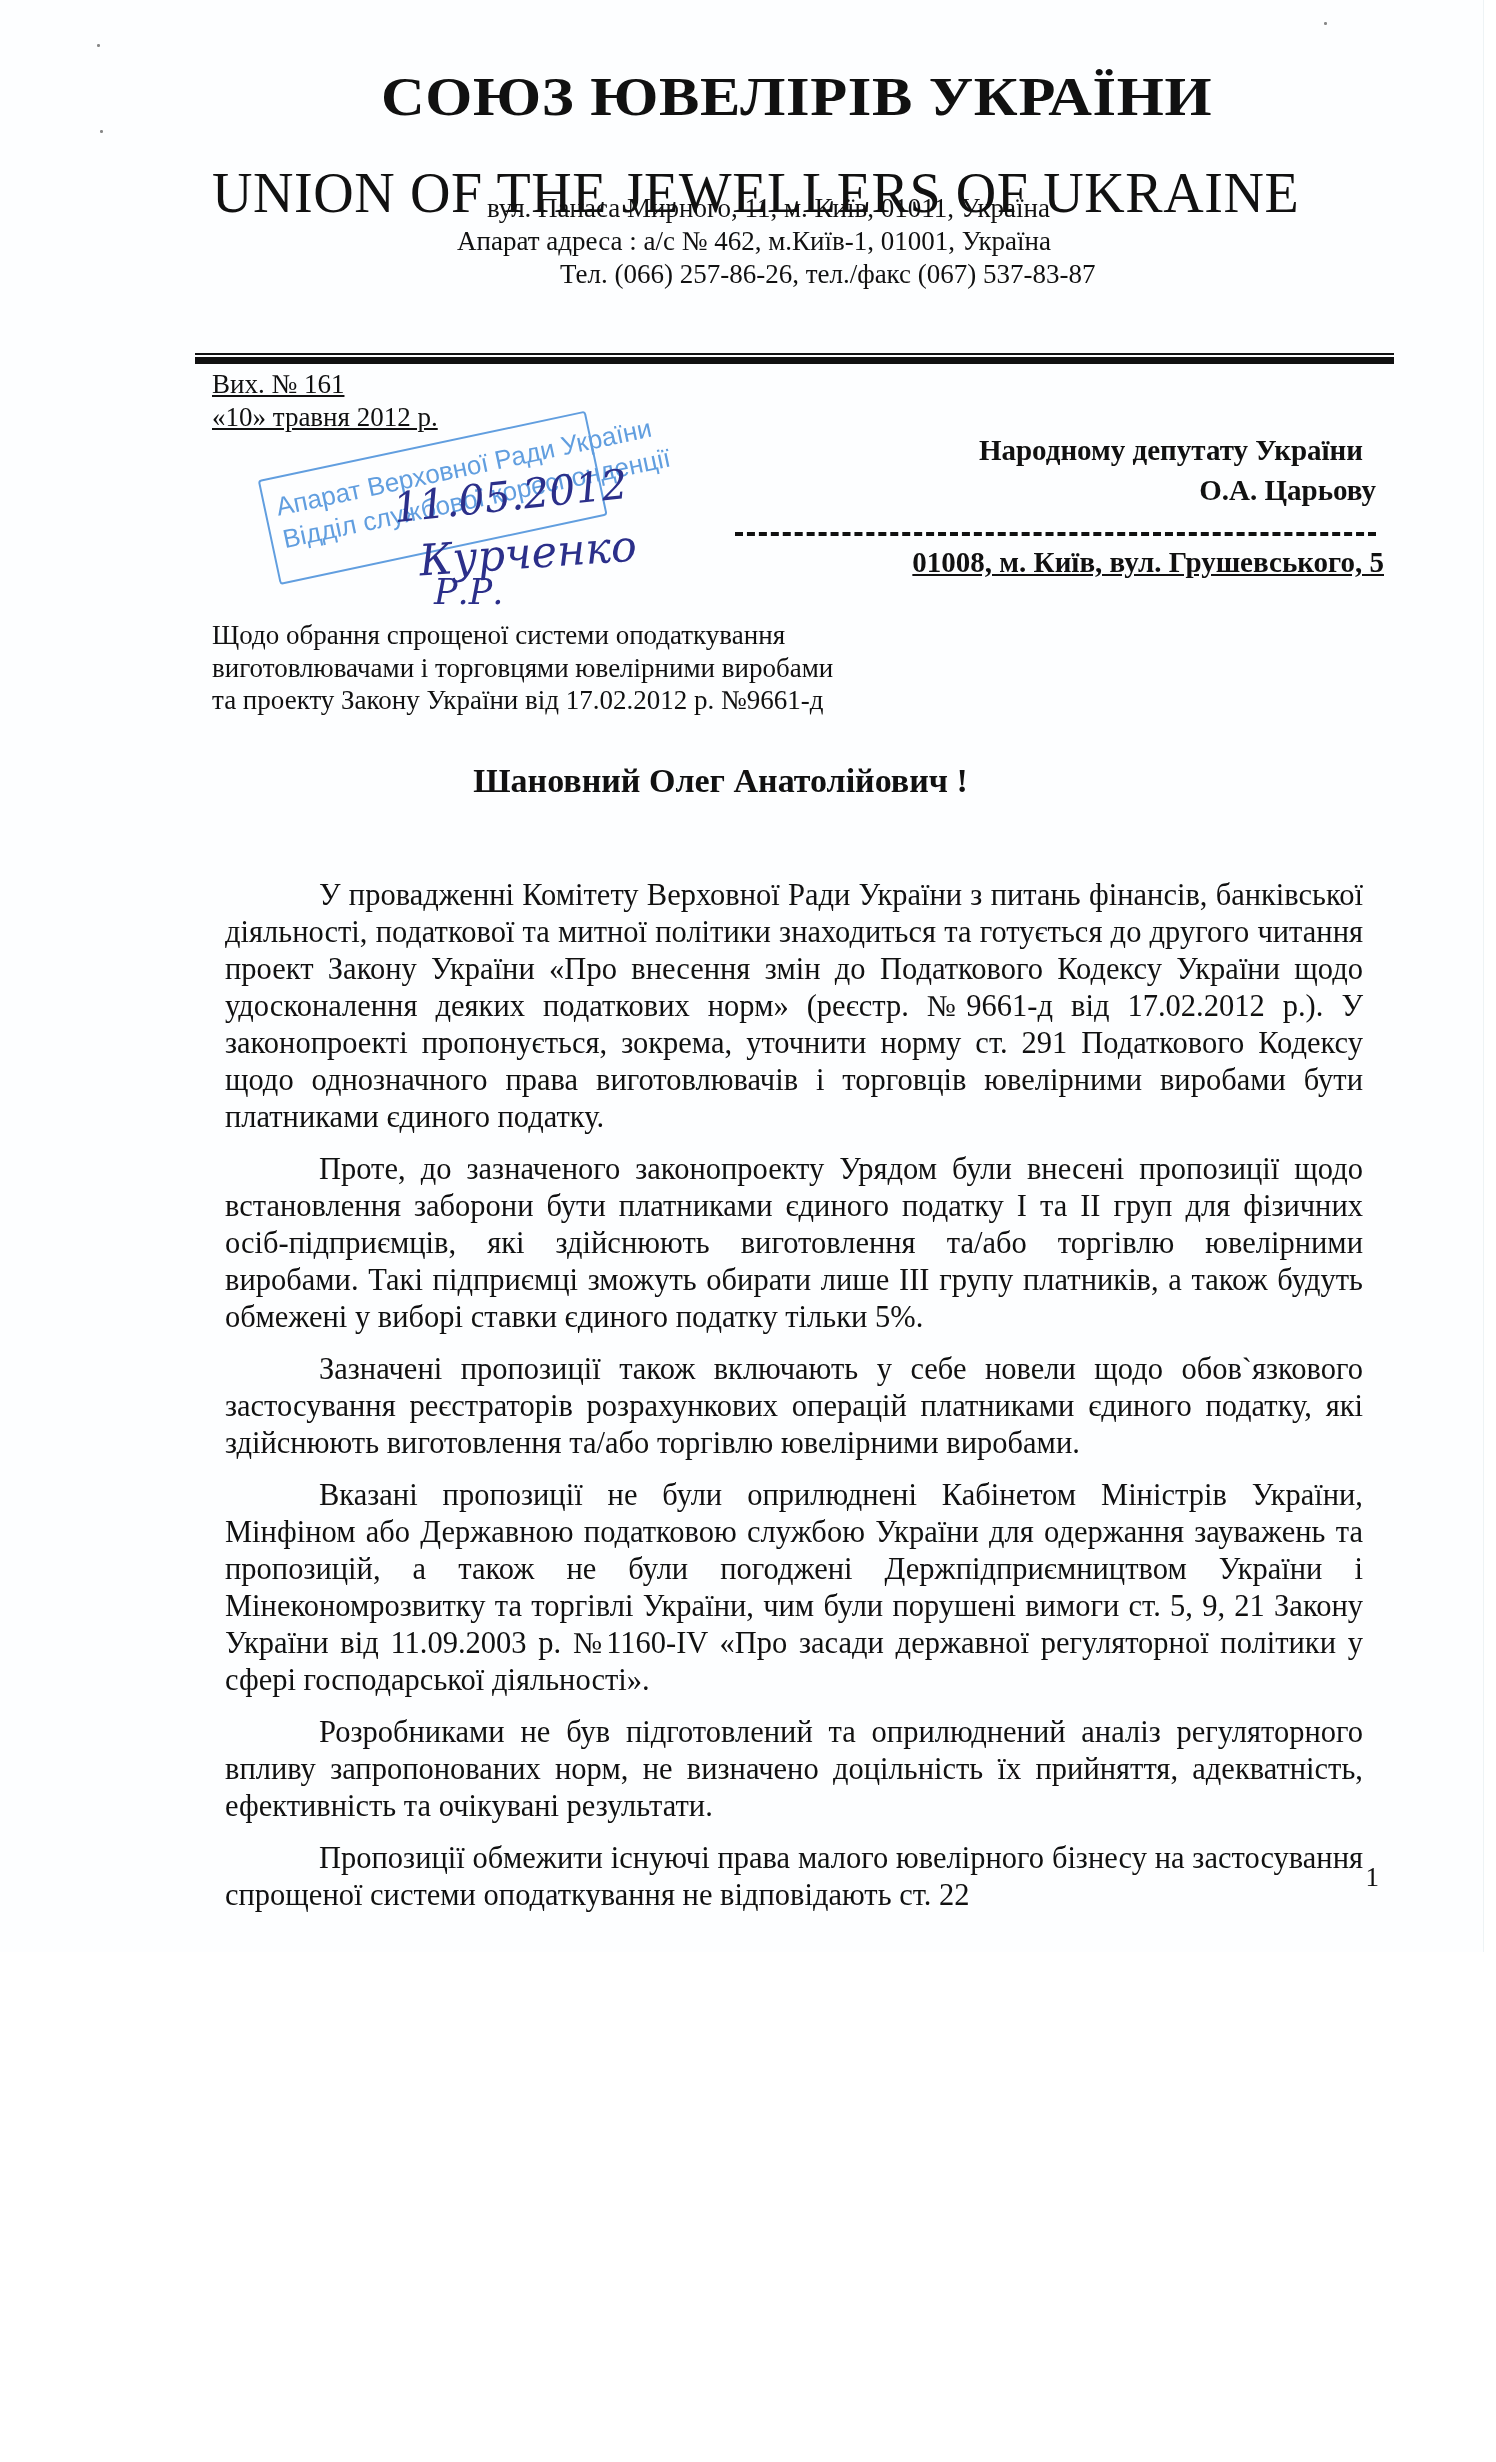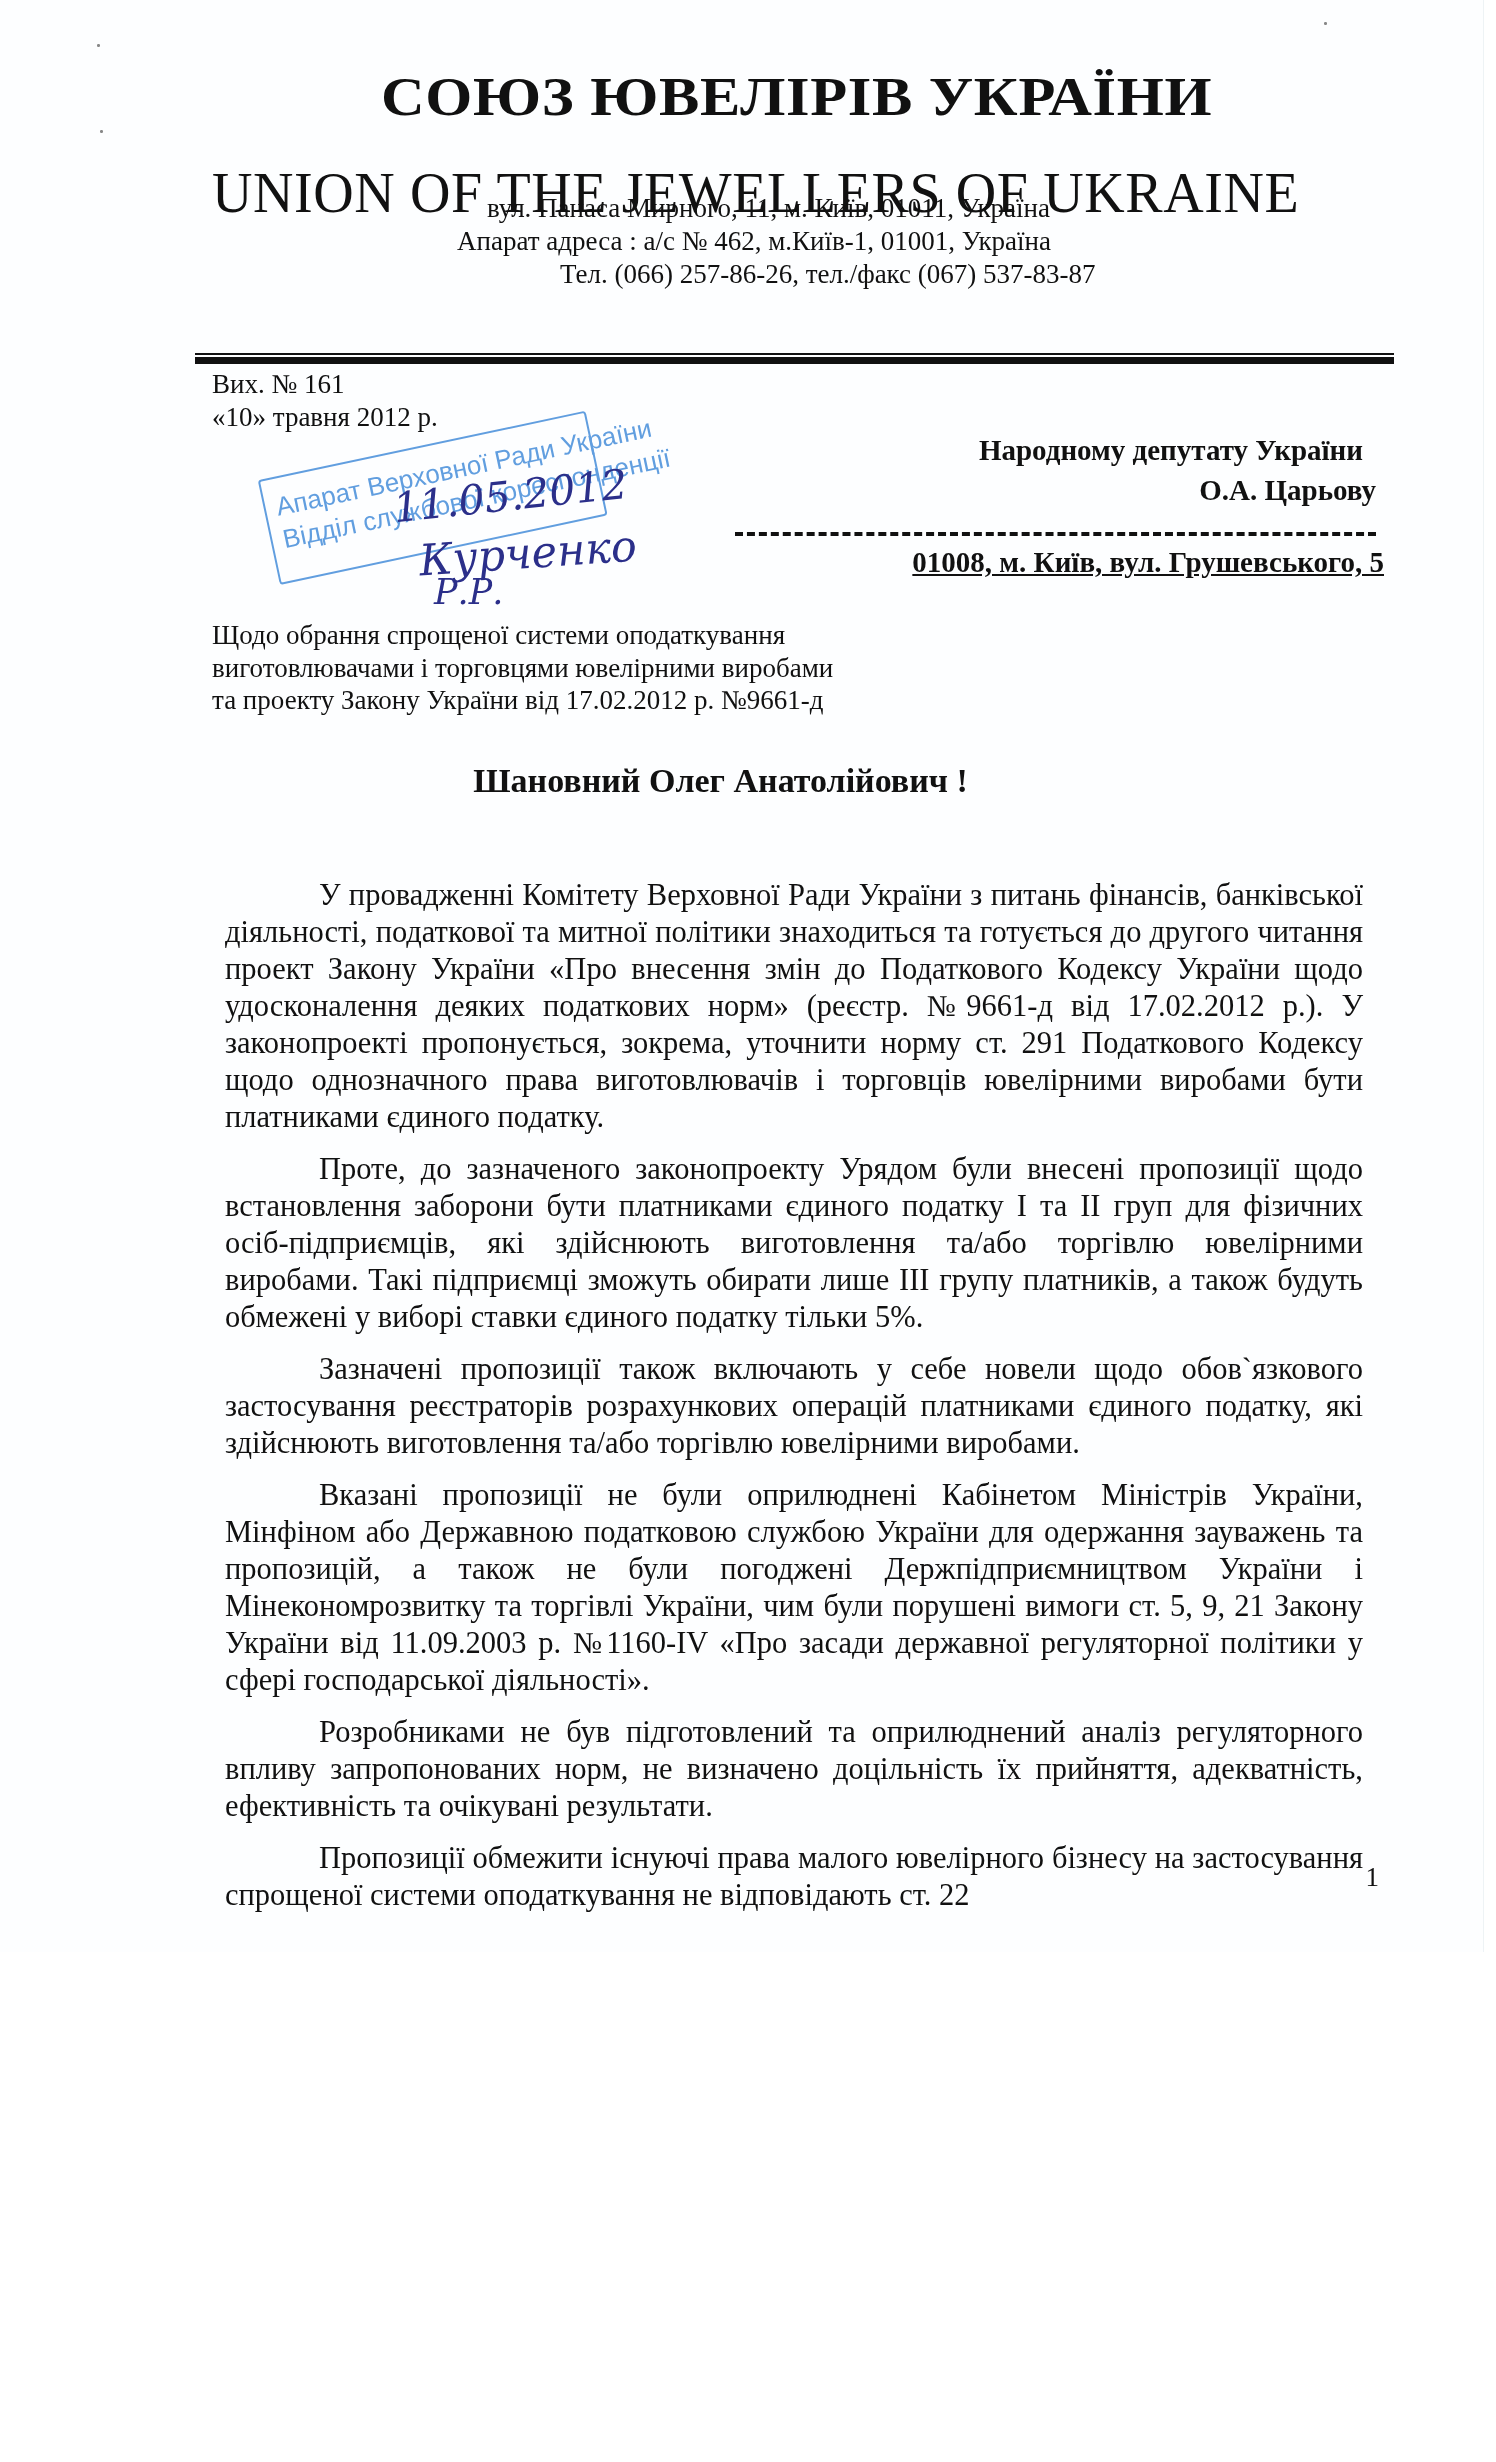--- a/index.html
+++ b/index.html
@@ -23,21 +23,21 @@
       left: 212px; top: 117px; font-size: 56px; letter-spacing: 0.6px;
       transform: scaleX(1.0); transform-origin: left top; margin-top: 44px;
     }
     .contact { font-size: 27px; }
     .c1 { left: 487px; top: 193px; }
     .c2 { left: 457px; top: 226px; }
     .c3 { left: 560px; top: 259px; }
     .c4 { left: 402px; top: 292px; }
     .rule-thin { position: absolute; left: 195px; top: 353px; width: 1199px; height: 2.3px; background: #111; }
     .rule-thick { position: absolute; left: 195px; top: 357px; width: 1199px; height: 7px; background: #111; }
-    .meta { font-size: 27px; left: 212px; }
+    .meta { font-size: 27px; left: 212px; text-decoration: underline; }
     .m1 { top: 369px; }
     .m2 { top: 402px; }
     .recipient { font-weight: bold; font-size: 29px; text-align: right; }
     .r1 { right: 120px; top: 434px; }
     .r2 { right: 107px; top: 474px; }
     .dashes {
       position: absolute; left: 735px; top: 532px; width: 641px; height: 0;
       border-top: 4.7px dashed #111;
     }
     .r3 { right: 99px; top: 546px; text-decoration: underline; }

